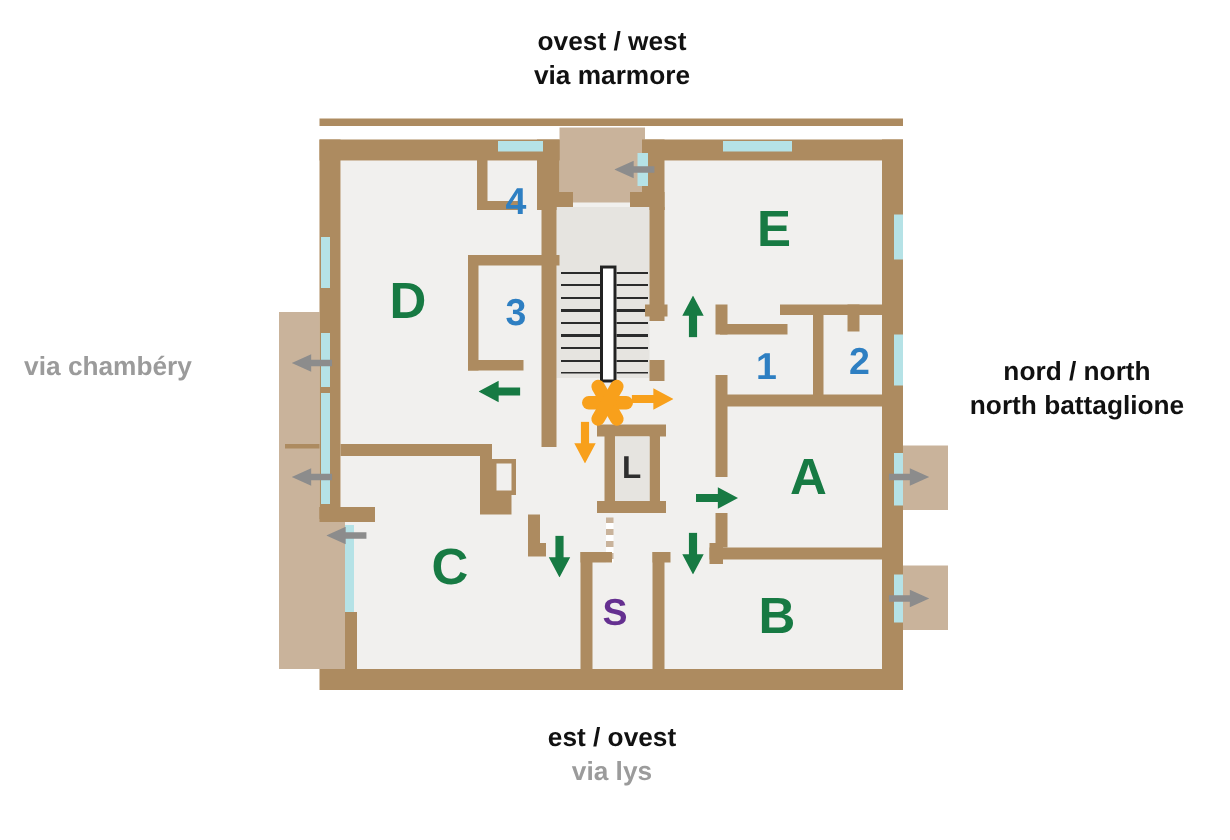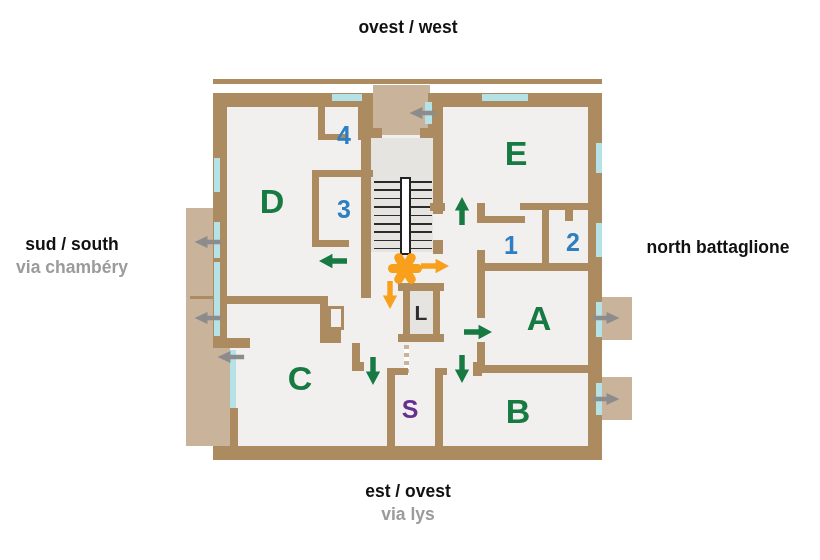--- a/index.html
+++ b/index.html
@@ -49,26 +49,27 @@
   .ast i.r60{transform:rotate(60deg);}
   .ast i.r120{transform:rotate(-60deg);}
 </style>
 </head>
 <body>
 
 <div class="stage">
 
   <div class="compass" style="left:408px;top:16px;">
     <div>ovest / west</div>
+    <div>via marmore</div>
   </div>
   <div class="compass" style="left:72px;top:233px;">
-    <div>sud / south</div>
     <div class="street-gray">via chambéry</div>
   </div>
   <div class="compass" style="left:718px;top:236px;">
+    <div>nord / north</div>
     <div>north battaglione</div>
   </div>
   <div class="compass" style="left:408px;top:480px;">
     <div>est / ovest</div>
     <div class="street-gray">via lys</div>
   </div>
 
   <div class="floor" style="left:227px;top:107px;width:361px;height:339px;"></div>
 
   <div class="tan" style="left:186px;top:208px;width:27px;height:130px;"></div>

